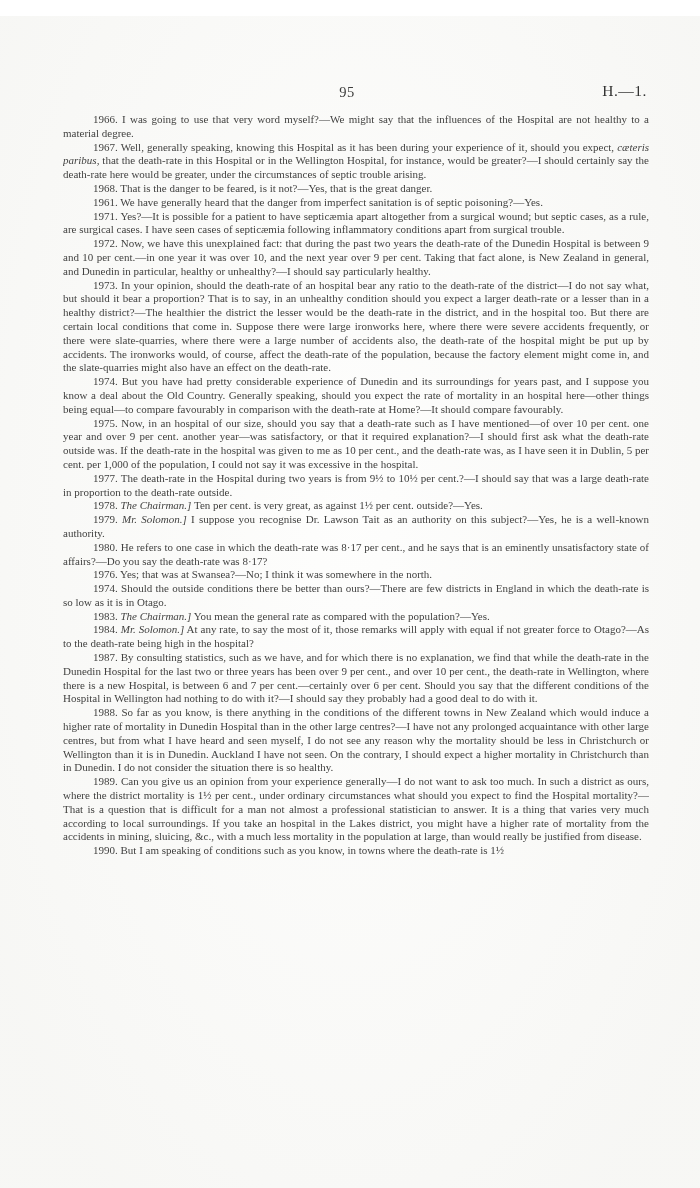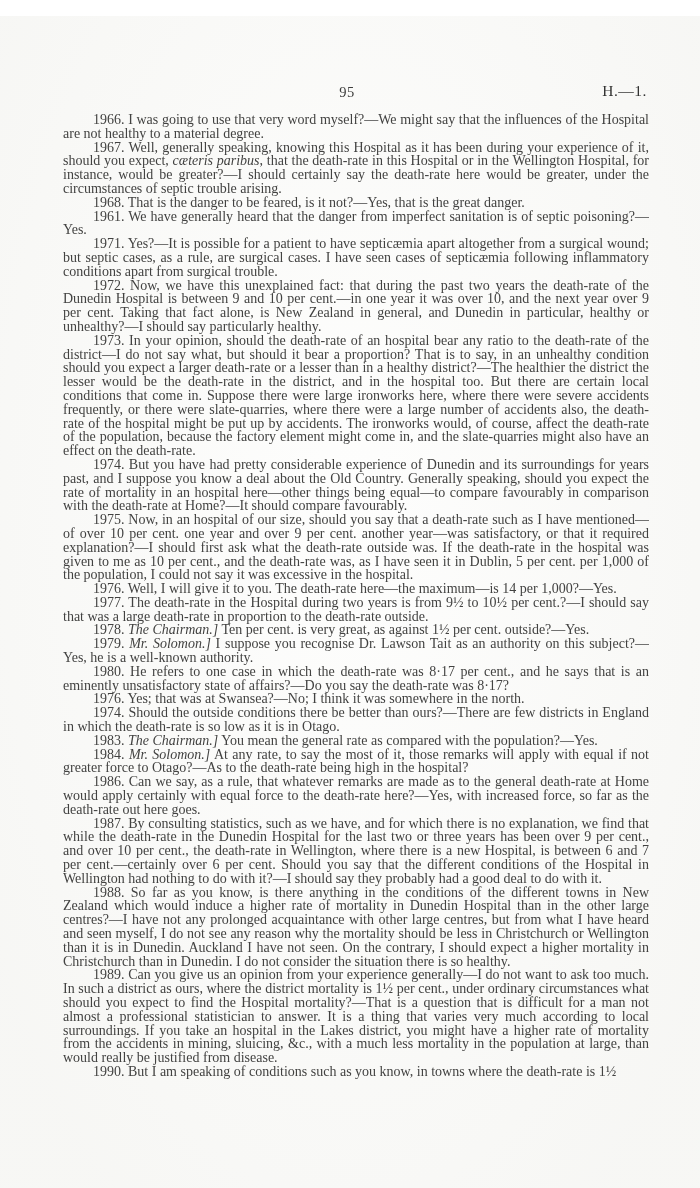--- a/index.html
+++ b/index.html
@@ -45,21 +45,21 @@
     color: #333332;
     text-align: right;
   }
   .bodytext {
     position: absolute;
     top: 97px;
     left: 63px;
     width: 586px;
     height: 1060px;
     overflow: hidden;
-    font-size: 14px;
+    font-size: 11px;
     line-height: 13.8px;
     text-align: justify;
     color: #424241;
   }
   .para {
     margin: 0;
     text-indent: 30px;
   }
   .it {
     font-style: italic;
@@ -76,28 +76,26 @@
   <div class="bodytext">
       <p class="para"><span>1966. I was going to use that very word myself?—We might say that the influences of the Hospital are not healthy to a material degree.</span></p>
       <p class="para"><span>1967. Well, generally speaking, knowing this Hospital as it has been during your experience of it, should you expect, </span><span class="it">cæteris paribus</span><span>, that the death-rate in this Hospital or in the Wellington Hospital, for instance, would be greater?—I should certainly say the death-rate here would be greater, under the circumstances of septic trouble arising.</span></p>
       <p class="para"><span>1968. That is the danger to be feared, is it not?—Yes, that is the great danger.</span></p>
       <p class="para"><span>1961. We have generally heard that the danger from imperfect sanitation is of septic poisoning?—Yes.</span></p>
       <p class="para"><span>1971. Yes?—It is possible for a patient to have septicæmia apart altogether from a surgical wound; but septic cases, as a rule, are surgical cases.  I have seen cases of septicæmia following inflammatory conditions apart from surgical trouble.</span></p>
       <p class="para"><span>1972. Now, we have this unexplained fact: that during the past two years the death-rate of the Dunedin Hospital is between 9 and 10 per cent.—in one year it was over 10, and the next year over 9 per cent.  Taking that fact alone, is New Zealand in general, and Dunedin in particular, healthy or unhealthy?—I should say particularly healthy.</span></p>
       <p class="para"><span>1973. In your opinion, should the death-rate of an hospital bear any ratio to the death-rate of the district—I do not say what, but should it bear a proportion?  That is to say, in an unhealthy condition should you expect a larger death-rate or a lesser than in a healthy district?—The healthier the district the lesser would be the death-rate in the district, and in the hospital too.  But there are certain local conditions that come in.  Suppose there were large ironworks here, where there were severe accidents frequently, or there were slate-quarries, where there were a large number of accidents also, the death-rate of the hospital might be put up by accidents.  The ironworks would, of course, affect the death-rate of the population, because the factory element might come in, and the slate-quarries might also have an effect on the death-rate.</span></p>
       <p class="para"><span>1974. But you have had pretty considerable experience of Dunedin and its surroundings for years past, and I suppose you know a deal about the Old Country.  Generally speaking, should you expect the rate of mortality in an hospital here—other things being equal—to compare favourably in comparison with the death-rate at Home?—It should compare favourably.</span></p>
       <p class="para"><span>1975. Now, in an hospital of our size, should you say that a death-rate such as I have mentioned—of over 10 per cent. one year and over 9 per cent. another year—was satisfactory, or that it required explanation?—I should first ask what the death-rate outside was.  If the death-rate in the hospital was given to me as 10 per cent., and the death-rate was, as I have seen it in Dublin, 5 per cent. per 1,000 of the population, I could not say it was excessive in the hospital.</span></p>
-      <p class="para"><span>1976. Well, I will give it to you.  The death-rate here—the maximum—is 14 per 1,000?—Yes.</span></p>
       <p class="para"><span>1977. The death-rate in the Hospital during two years is from 9½ to 10½ per cent.?—I should say that was a large death-rate in proportion to the death-rate outside.</span></p>
       <p class="para"><span>1978. </span><span class="it">The Chairman.]</span><span> Ten per cent. is very great, as against 1½ per cent. outside?—Yes.</span></p>
       <p class="para"><span>1979. </span><span class="it">Mr. Solomon.]</span><span> I suppose you recognise Dr. Lawson Tait as an authority on this subject?—Yes, he is a well-known authority.</span></p>
       <p class="para"><span>1980. He refers to one case in which the death-rate was 8·17 per cent., and he says that is an eminently unsatisfactory state of affairs?—Do you say the death-rate was 8·17?</span></p>
       <p class="para"><span>1976. Yes; that was at Swansea?—No; I think it was somewhere in the north.</span></p>
       <p class="para"><span>1974. Should the outside conditions there be better than ours?—There are few districts in England in which the death-rate is so low as it is in Otago.</span></p>
       <p class="para"><span>1983. </span><span class="it">The Chairman.]</span><span> You mean the general rate as compared with the population?—Yes.</span></p>
       <p class="para"><span>1984. </span><span class="it">Mr. Solomon.]</span><span> At any rate, to say the most of it, those remarks will apply with equal if not greater force to Otago?—As to the death-rate being high in the hospital?</span></p>
-      <p class="para"><span>1986. Can we say, as a rule, that whatever remarks are made as to the general death-rate at Home would apply certainly with equal force to the death-rate here?—Yes, with increased force, so far as the death-rate out here goes.</span></p>
       <p class="para"><span>1987. By consulting statistics, such as we have, and for which there is no explanation, we find that while the death-rate in the Dunedin Hospital for the last two or three years has been over 9 per cent., and over 10 per cent., the death-rate in Wellington, where there is a new Hospital, is between 6 and 7 per cent.—certainly over 6 per cent.  Should you say that the different conditions of the Hospital in Wellington had nothing to do with it?—I should say they probably had a good deal to do with it.</span></p>
       <p class="para"><span>1988. So far as you know, is there anything in the conditions of the different towns in New Zealand which would induce a higher rate of mortality in Dunedin Hospital than in the other large centres?—I have not any prolonged acquaintance with other large centres, but from what I have heard and seen myself, I do not see any reason why the mortality should be less in Christchurch or Wellington than it is in Dunedin.  Auckland I have not seen.  On the contrary, I should expect a higher mortality in Christchurch than in Dunedin.  I do not consider the situation there is so healthy.</span></p>
       <p class="para"><span>1989. Can you give us an opinion from your experience generally—I do not want to ask too much.  In such a district as ours, where the district mortality is 1½ per cent., under ordinary circumstances what should you expect to find the Hospital mortality?—That is a question that is difficult for a man not almost a professional statistician to answer.  It is a thing that varies very much according to local surroundings.  If you take an hospital in the Lakes district, you might have a higher rate of mortality from the accidents in mining, sluicing, &amp;c., with a much less mortality in the population at large, than would really be justified from disease.</span></p>
       <p class="para"><span>1990. But I am speaking of conditions such as you know, in towns where the death-rate is 1½</span></p>
     </div>
 </div>
 
 </body></html>

